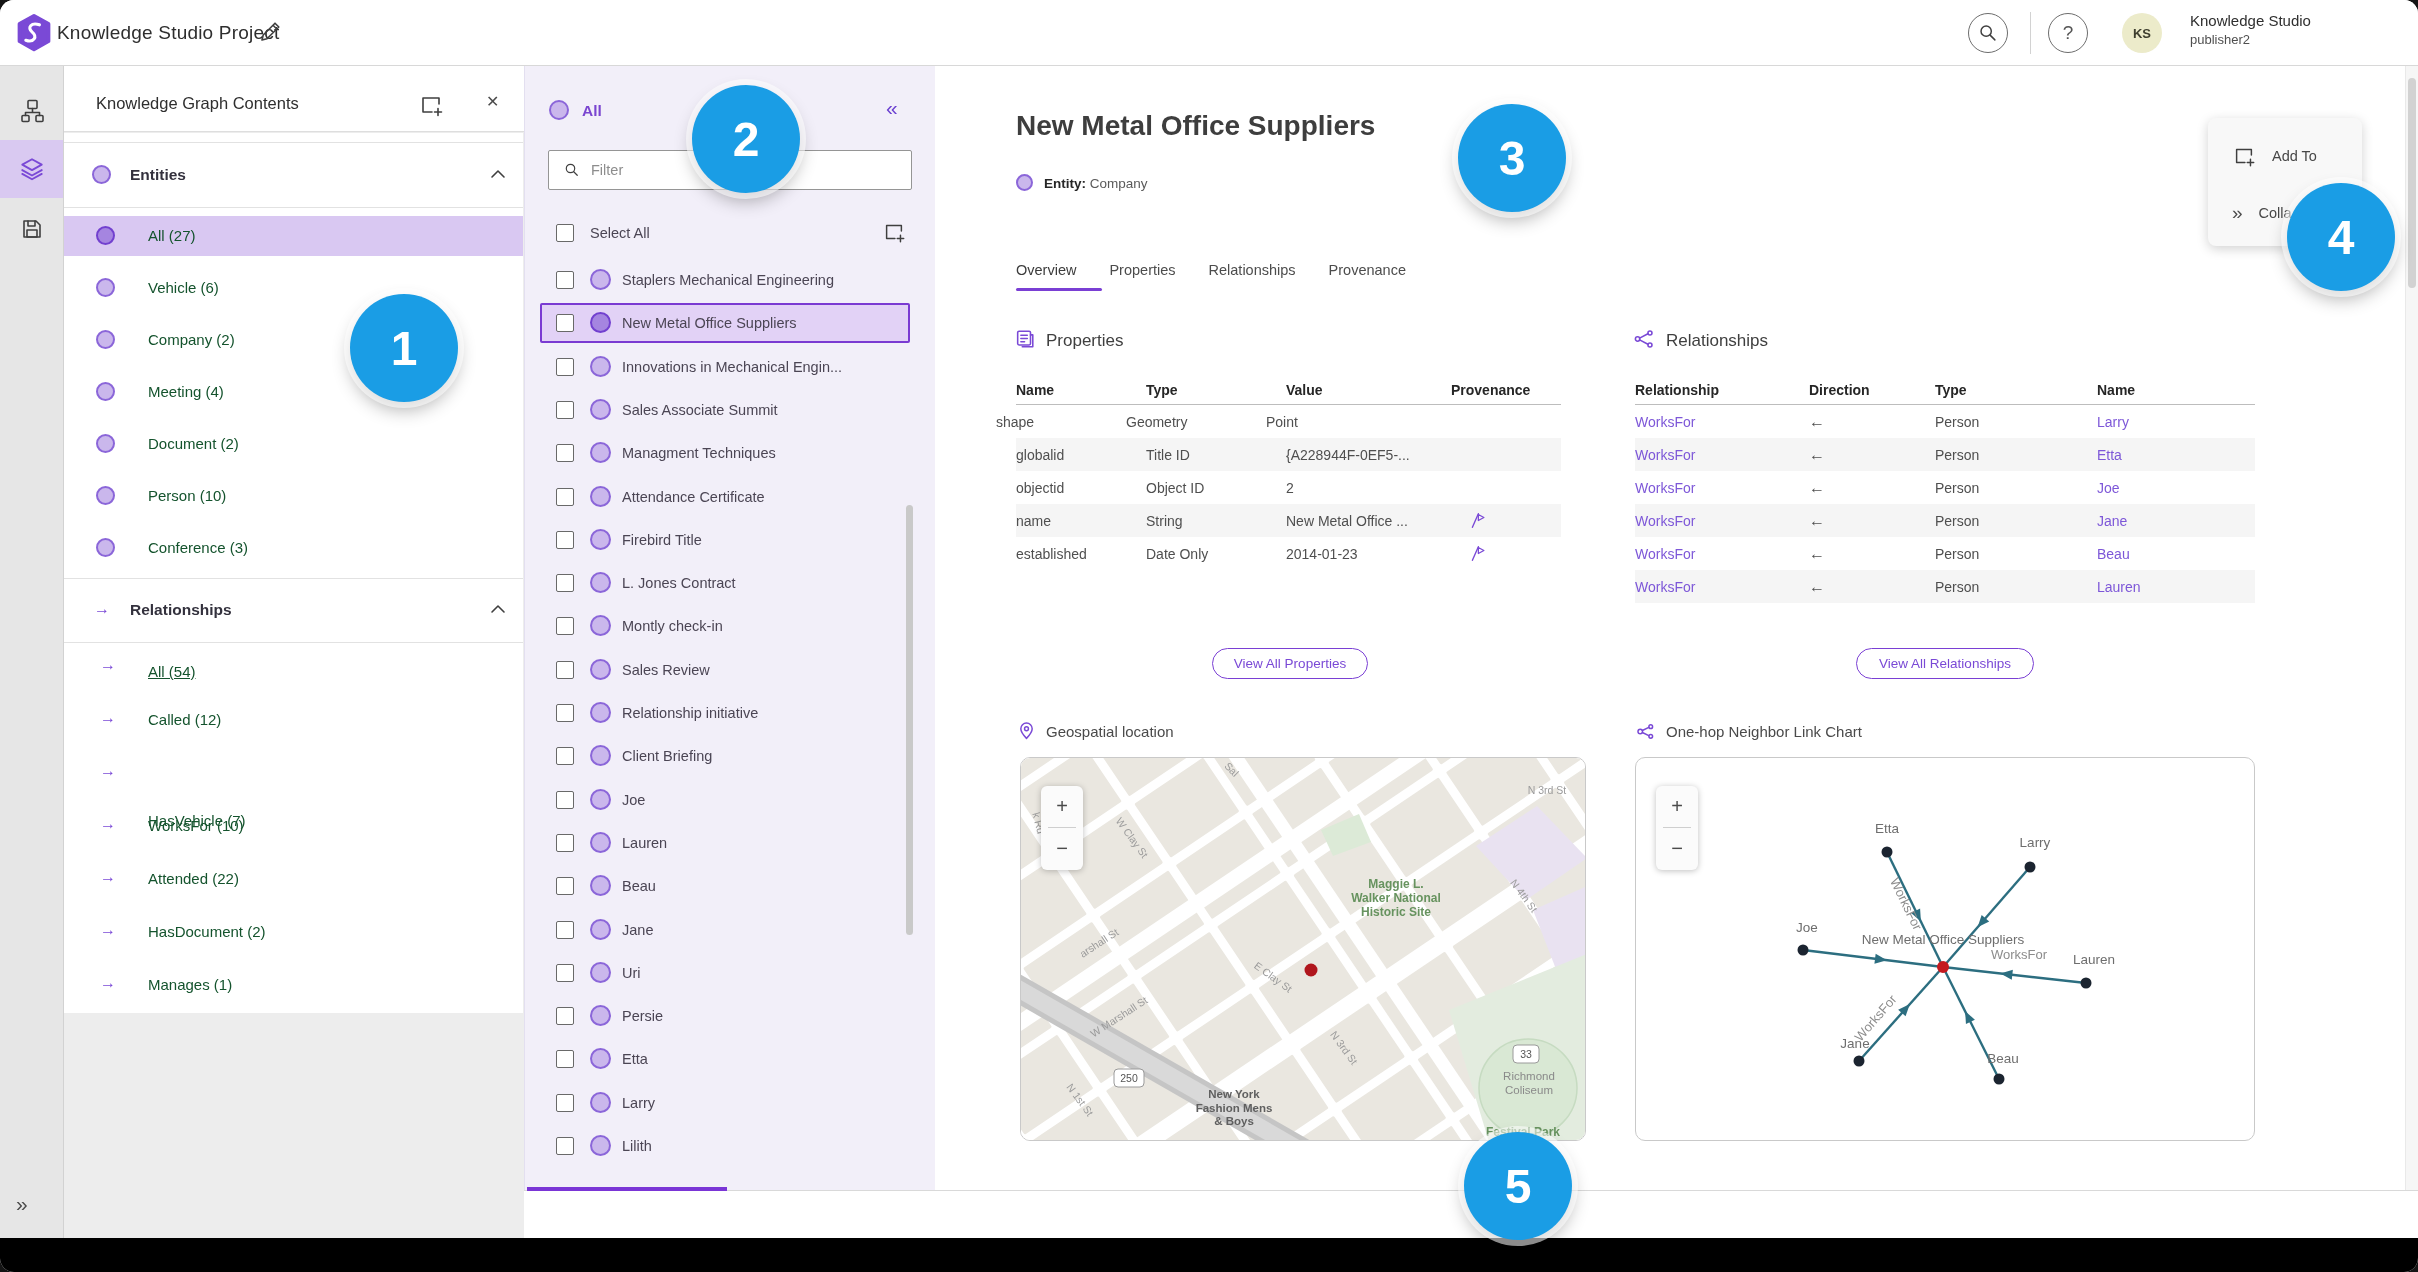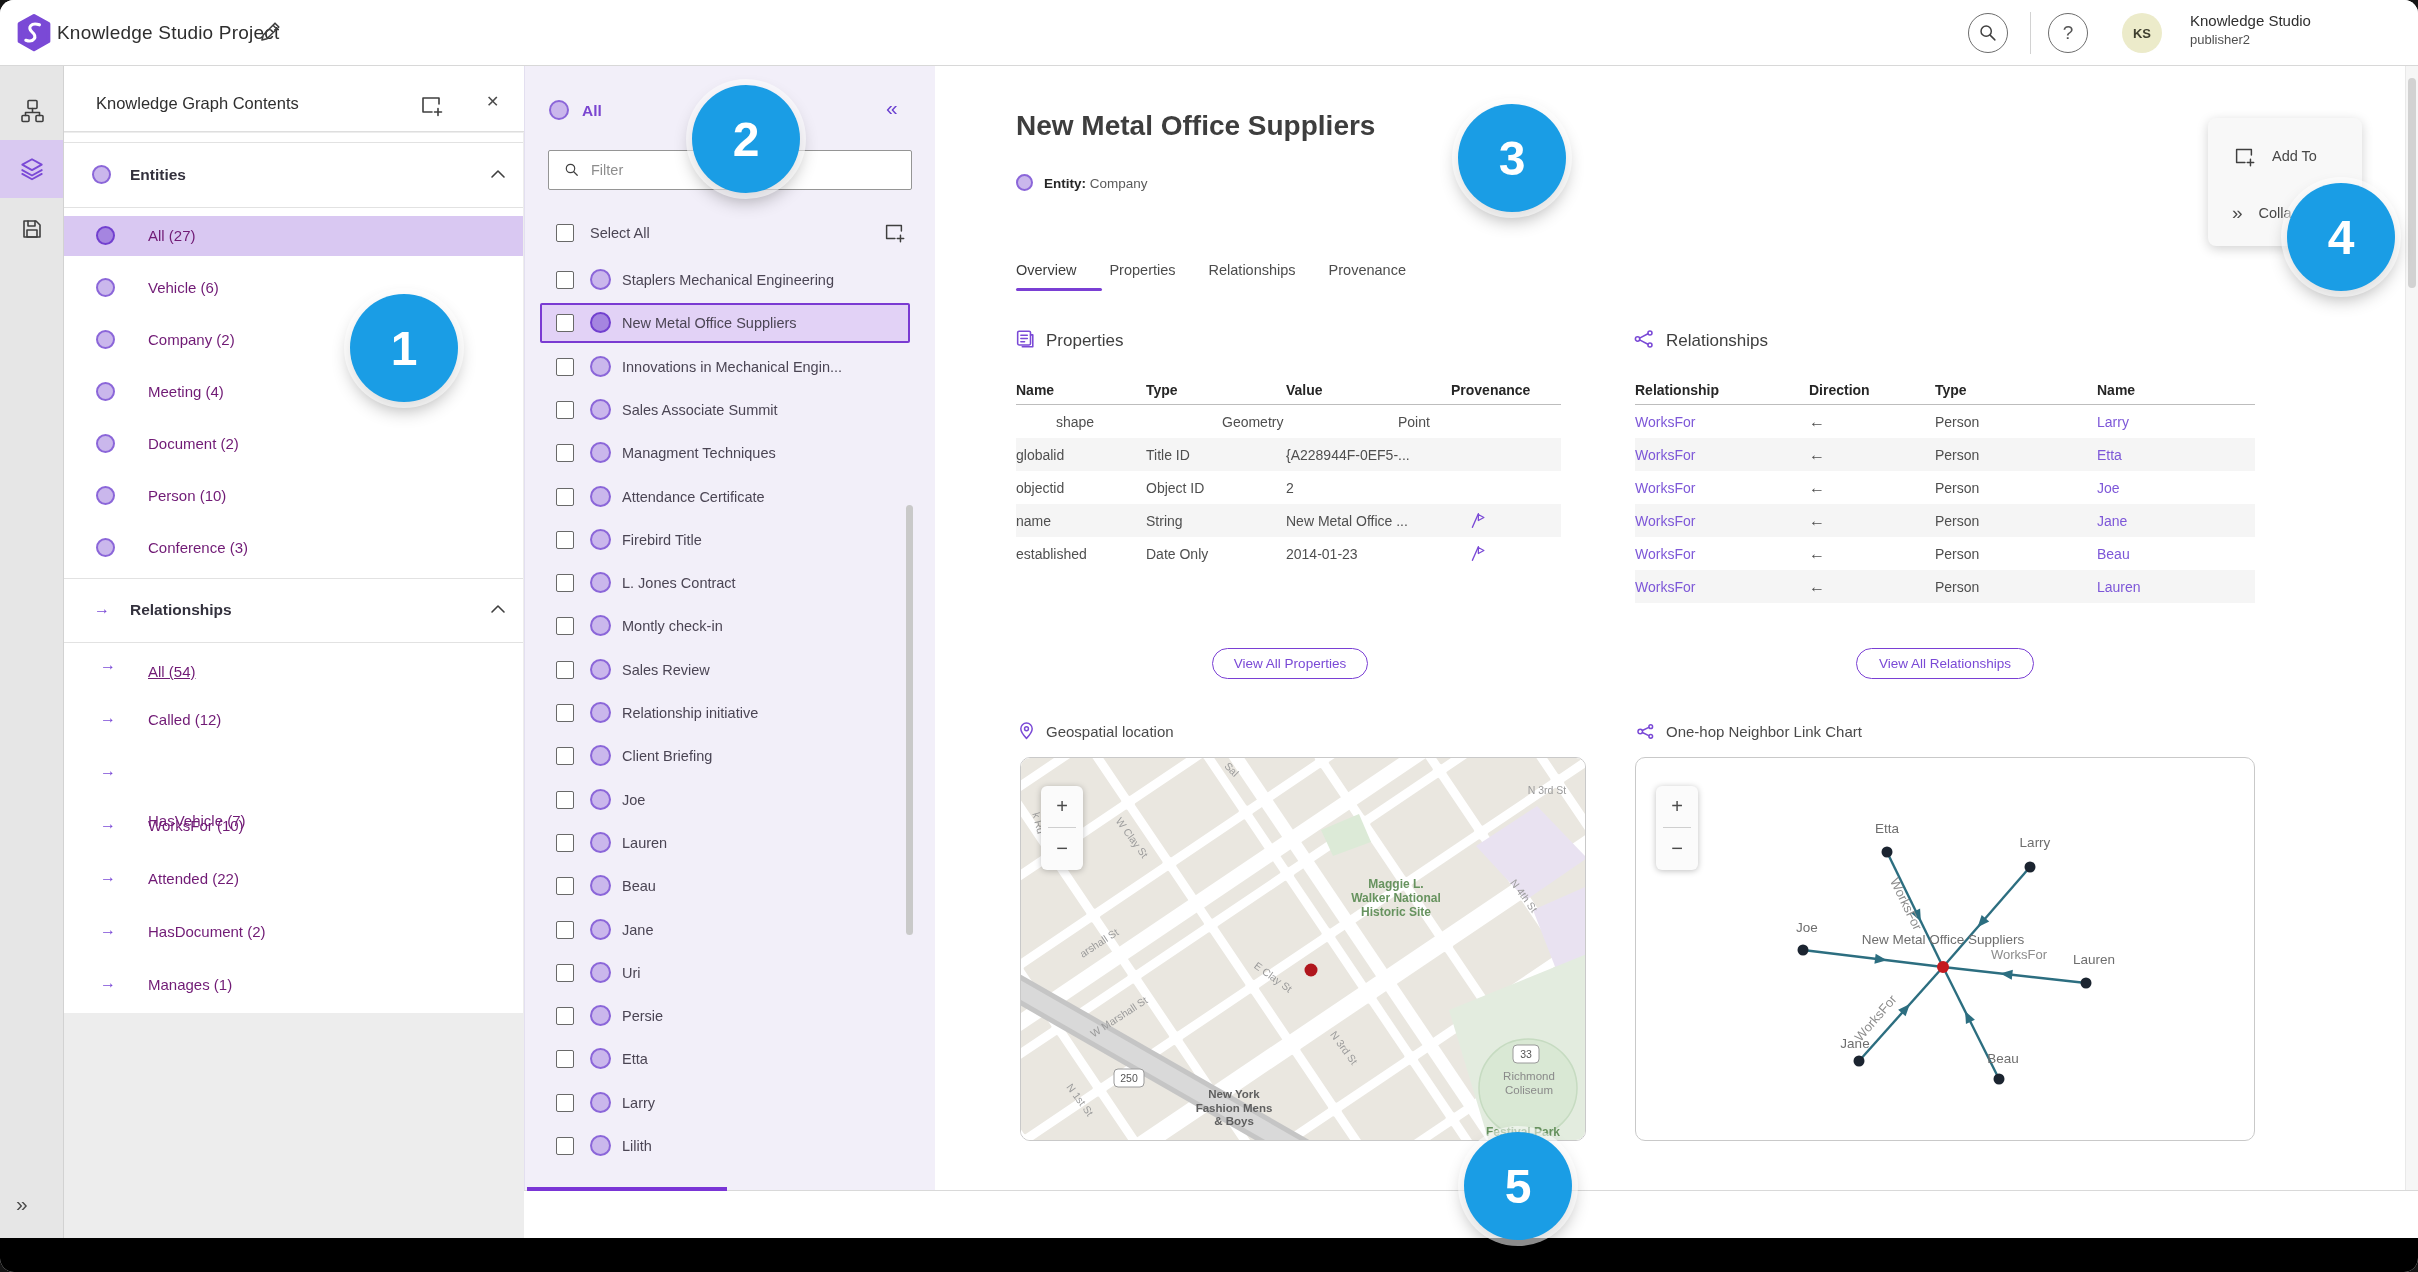--- a/index.html
+++ b/index.html
@@ -24,21 +24,21 @@
   .rail{left:0;top:66px;width:64px;height:1172px;background:#e6e6e6;border-right:1px solid #d2d2d2}
   .railbtn{left:0;width:63px;height:58px;display:flex;align-items:center;justify-content:center}
   .railbtn.active{background:#d9c9f1}
 
   
   .cpanel{left:64px;top:66px;width:460px;height:1172px;background:#ededed}
   .cpanel-head{left:64px;top:66px;width:460px;height:66px;background:#fff;border-bottom:1px solid #dedede}
   .cpanel-title{left:96px;top:94px;font-size:16.5px;color:#2f2f2f}
   .cwhite{left:64px;top:133px;width:459px;height:880px;background:#fff}
   .sechead-label{font-size:15.5px;color:#33313d;font-weight:600}
-  .itemlabel{font-size:15px;color:#701a75}
+  .itemlabel{font-size:15px;color:#14532d}
   .dot{border-radius:50%;background:#cab7ec;border:2px solid #8b66d9}
   .dot-dark{background:#a585e0;border-color:#7240cf}
   .entrow{left:64px;width:459px;height:40px}
   .entrow.selected{background:#d9c8f2}
   .divline{left:64px;width:459px;height:1px;background:#e2e2e2}
   .relarrow{color:#7a49d6;font-size:16px;font-weight:bold}
 
   
   .tpanel{left:524px;top:66px;width:411px;height:1124px;background:#f2eff9;border-left:1px solid #e3dff0}
   .tp-all{font-size:15.5px;color:#7a45d0;font-weight:600}
@@ -391,21 +391,21 @@
       </svg>
   </span>
   <span class="abs secttl" style="left:1046px;top:331px">Properties</span>
   <div id="prop-table">
       <div class="abs trow pgrid thead" style="left: 1016px; top: 375px; border-bottom: 1px solid rgb(189, 189, 189); height: 30px;">
         <div>Name</div>
         <div>Type</div>
         <div>Value</div>
         <div>Provenance</div>
       </div>
-      <div class="abs trow pgrid" style="left: 1056px; top: 405px; gap: 36px;">
+      <div class="abs trow pgrid" style="left: 996px; top: 405px;">
         <div class="tcell">shape</div>
         <div class="tcell">Geometry</div>
         <div class="tcell">Point</div>
         <div style="padding-left: 18px;"></div>
       </div>
       <div class="abs trow pgrid stripe" style="left: 1016px; top: 438px;">
         <div class="tcell">globalid</div>
         <div class="tcell">Title ID</div>
         <div class="tcell">{A228944F-0EF5-...</div>
         <div style="padding-left: 18px;"></div>

